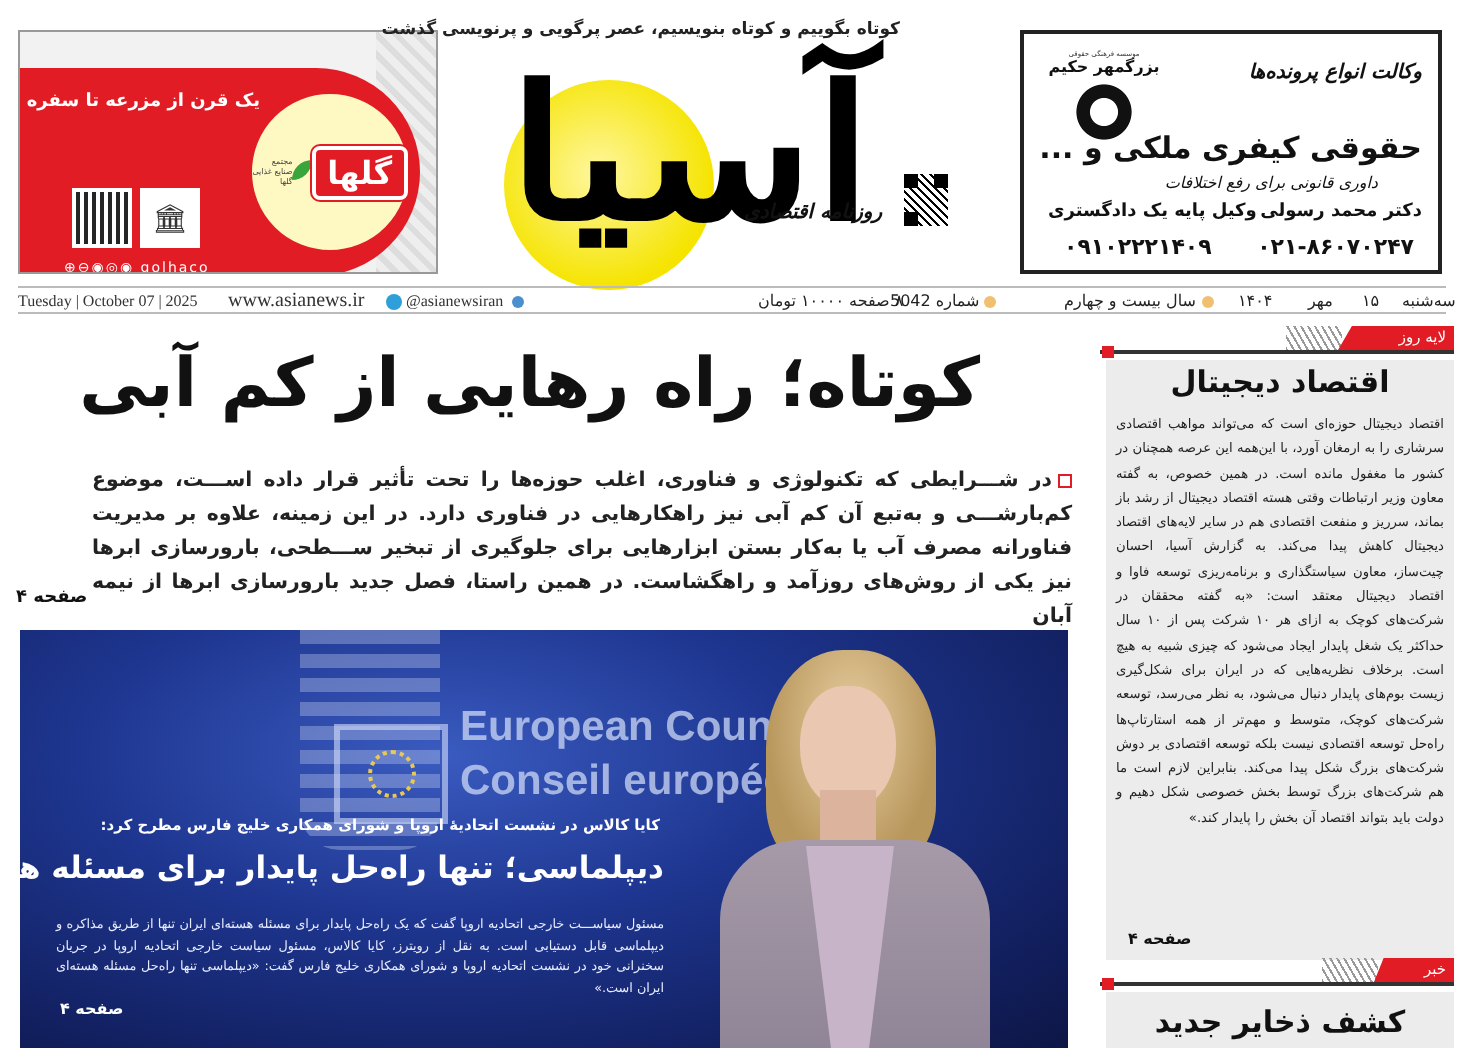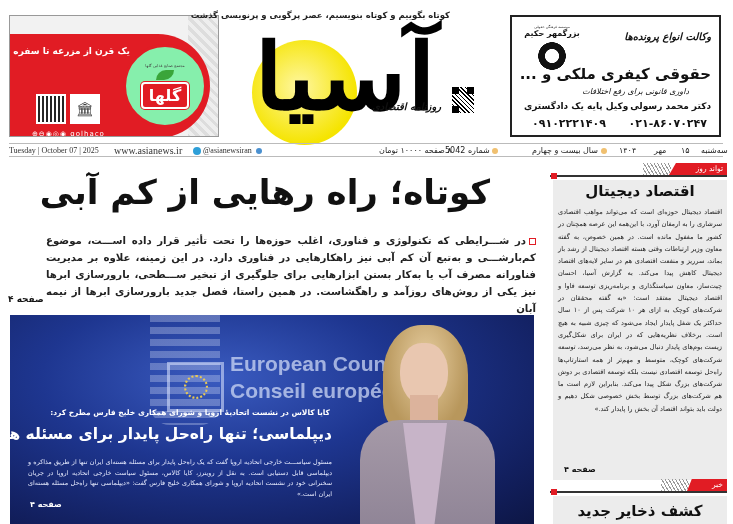--- a/index.html
+++ b/index.html
@@ -3,21 +3,21 @@
 <meta charset="utf-8">
 <style>
   * { box-sizing: border-box; margin: 0; padding: 0; }
   html, body { width: 733px; height: 524px; overflow: hidden; background: #fff; }
   body { font-family: "DejaVu Sans", sans-serif; color: #111; position: relative; }
   .abs { position: absolute; }
 
   
   .ad-left { left: 9px; top: 15px; width: 210px; height: 122px; border: 1px solid #999; background: #f2f2f2; overflow: hidden; }
   .ad-left .red { position: absolute; left: 0; top: 18px; width: 200px; height: 104px; background: #e11c24; border-radius: 0 60px 60px 0; }
-  .ad-left .circle { position: absolute; left: 113px; top: 28px; width: 84px; height: 84px; border-radius: 50%; background: #86efac; border: 3px solid #e11c24; display:flex; align-items:center; justify-content:center; flex-direction:column; }
+  .ad-left .circle { position: absolute; left: 113px; top: 28px; width: 84px; height: 84px; border-radius: 50%; background: #fef9c3; border: 3px solid #e11c24; display:flex; align-items:center; justify-content:center; flex-direction:row; }
   .ad-left .logo-box { background: #e11c24; color: #fff; font-weight: bold; font-size: 16px; padding: 2px 6px; border-radius: 4px; border: 2px solid #fff; box-shadow: 0 0 0 1px #e11c24; direction: rtl; }
   .ad-left .leaf { width: 18px; height: 10px; background: #3aa53a; border-radius: 10px 0; margin-bottom: 2px; }
   .ad-left .tag { font-size: 4px; color: #444; direction: rtl; margin-bottom: 2px; }
   .ad-left .slogan { position: absolute; left: 20px; top: 30px; width: 100px; color: #fff; font-size: 9px; font-weight: bold; direction: rtl; text-align: center; white-space: nowrap; }
   .ad-left .qr { position: absolute; left: 26px; top: 78px; width: 30px; height: 30px; background: #fff; padding: 2px; }
   .ad-left .qr div { width: 100%; height: 100%; background: repeating-linear-gradient(90deg,#000 0 2px,#fff 2px 4px), #000; opacity: .85; }
   .ad-left .unesco { position: absolute; left: 60px; top: 78px; width: 30px; height: 30px; background: #fff; display:flex; align-items:center; justify-content:center; font-size: 14px; color:#333; }
   .ad-left .social { position: absolute; left: 22px; top: 114px; color: #fff; font-size: 7px; letter-spacing: 1px; white-space: nowrap; }
   .ad-left .herbs { position: absolute; right: 0; top: 0; width: 30px; height: 122px; background: repeating-linear-gradient(45deg,#ddd 0 3px,#eee 3px 7px); }
 
@@ -167,21 +167,21 @@
   </div>
   <div class="subhead">کایا کالاس در نشست اتحادیهٔ اروپا و شورای همکاری خلیج فارس مطرح کرد:</div>
   <div class="title">دیپلماسی؛ تنها راه‌حل پایدار برای مسئله هسته‌ای ایران</div>
   <div class="body-text">مسئول سیاســـت خارجی اتحادیه اروپا گفت که یک راه‌حل پایدار برای مسئله هسته‌ای ایران تنها از طریق مذاکره و دیپلماسی قابل دستیابی است. به نقل از رویترز، کایا کالاس، مسئول سیاست خارجی اتحادیه اروپا در جریان سخنرانی خود در نشست اتحادیه اروپا و شورای همکاری خلیج فارس گفت: «دیپلماسی تنها راه‌حل مسئله هسته‌ای ایران است.»</div>
   <div class="page">صفحه ۴</div>
 </div>
 
 <div class="abs col-right">
 
   <div class="sec-hatch" style="right:56px;top:3px"></div>
-  <div class="sec-tab" style="top:3px">تواند روز</div>
+  <div class="sec-tab" style="top:3px">لایه روز</div>
   <div class="sec-line" style="top:15px"></div>
   <div class="sec-dot" style="top:13px"></div>
   <div class="box" style="top:20px;height:300px">
     <div class="t">اقتصاد دیجیتال</div>
     <div class="p" style="margin-top:4px">اقتصاد دیجیتال حوزه‌ای است که می‌تواند مواهب اقتصادی سرشاری را به ارمغان آورد، با این‌همه این عرصه همچنان در کشور ما مغفول مانده است. در همین خصوص، به گفته معاون وزیر ارتباطات وقتی هسته اقتصاد دیجیتال از رشد باز بماند، سرریز و منفعت اقتصادی هم در سایر لایه‌های اقتصاد دیجیتال کاهش پیدا می‌کند. به گزارش آسیا، احسان چیت‌ساز، معاون سیاستگذاری و برنامه‌ریزی توسعه فاوا و اقتصاد دیجیتال معتقد است: «به گفته محققان در شرکت‌های کوچک به ازای هر ۱۰ شرکت پس از ۱۰ سال حداکثر یک شغل پایدار ایجاد می‌شود که چیزی شبیه به هیچ است. برخلاف نظریه‌هایی که در ایران برای شکل‌گیری زیست بوم‌های پایدار دنبال می‌شود، به نظر می‌رسد، توسعه شرکت‌های کوچک، متوسط و مهم‌تر از همه استارتاپ‌ها راه‌حل توسعه اقتصادی نیست بلکه توسعه اقتصادی بر دوش شرکت‌های بزرگ شکل پیدا می‌کند. بنابراین لازم است ما هم شرکت‌های بزرگ توسط بخش خصوصی شکل دهیم و دولت باید بتواند اقتصاد آن بخش را پایدار کند.»</div>
     <div class="pg">صفحه ۴</div>
   </div>
 
   <div class="sec-hatch" style="right:38px;top:319px"></div>
   <div class="sec-tab" style="top:319px;width:40px">خبر</div>

